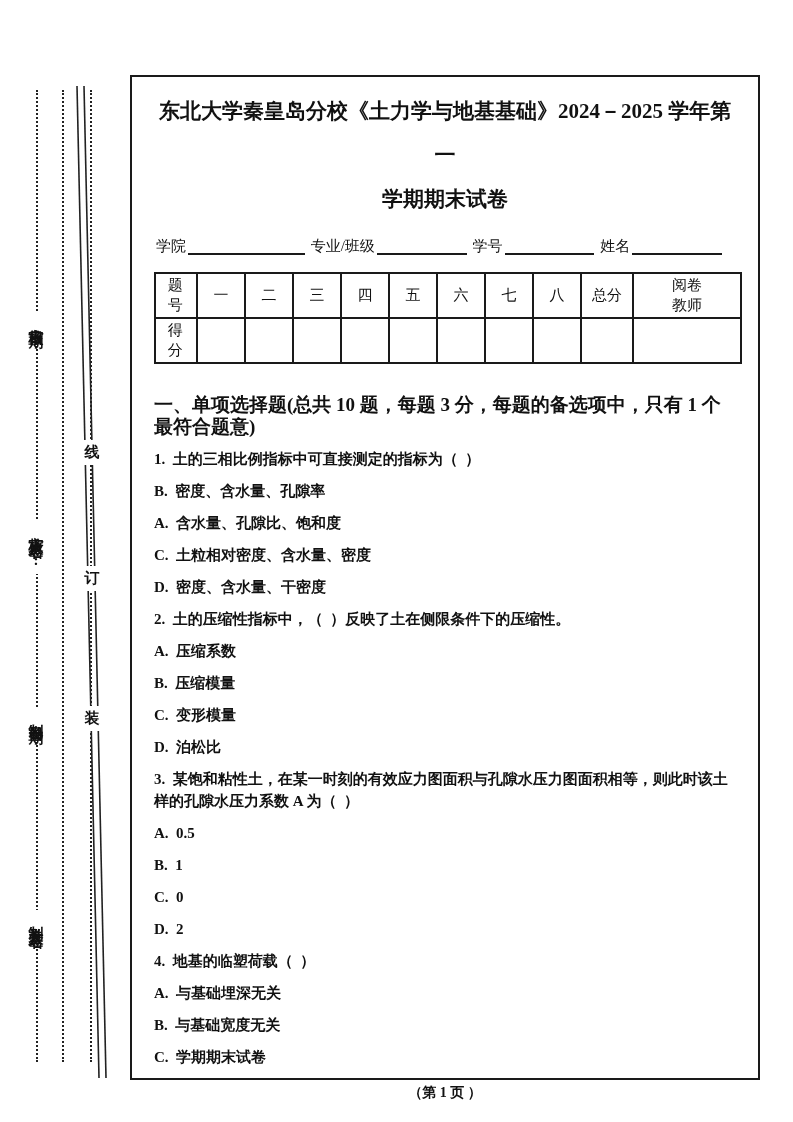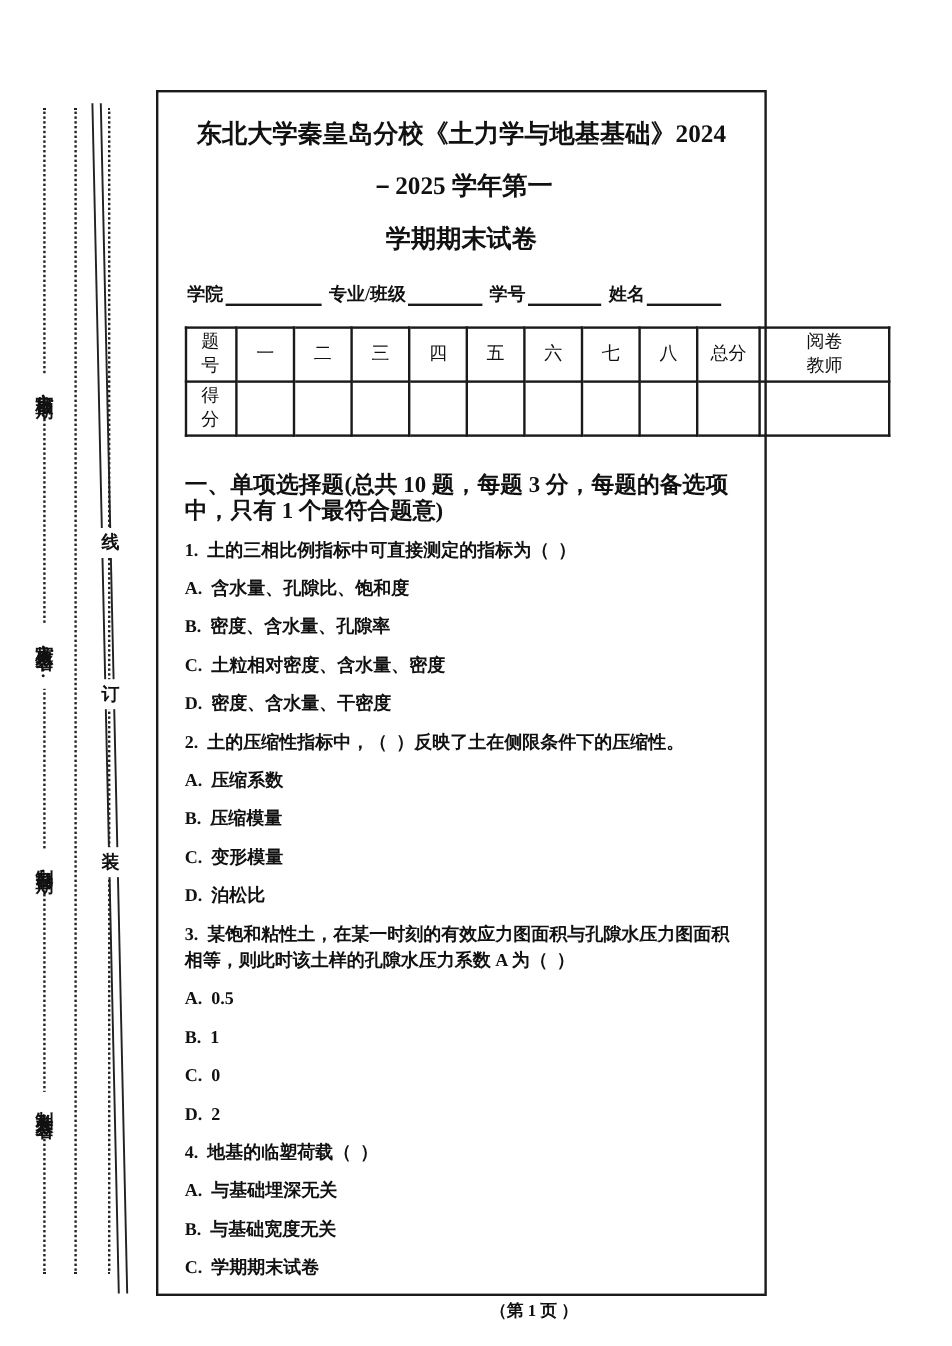--- a/index.html
+++ b/index.html
@@ -44,40 +44,40 @@
     background: #fff;
     padding: 3px 0;
     z-index: 3;
   }
   #slant-lines { position: absolute; left: 0; top: 0; z-index: 2; }
 
   
   .exam-box {
     position: absolute;
     left: 130px; top: 75px;
-    width: 509px; height: 1005px;
+    width: 630px; height: 1005px;
     border: 2px solid #1a1a1a;
     background: #fff;
     padding: 12px 22px 0 22px;
     z-index: 4;
   }
 
   .paper-title {
     text-align: center;
     font-size: 21px;
     font-weight: bold;
     line-height: 44px;
   }
 
   .info-row {
     display: flex;
-    align-items: center;
+    align-items: flex-end;
     margin: 14px 14px 0 2px;
     font-size: 15px;
-    font-weight: 700;
+    font-weight: 400;
     white-space: nowrap;
   }
   .info-row .blank {
     border-bottom: 2px solid #1a1a1a;
     height: 20px;
     flex-grow: 1;
     min-width: 60px;
     margin: 0 6px 1px 2px;
   }
   .info-row .blank:last-child { margin-right: 0; }
@@ -205,22 +205,22 @@
         <td></td>
         <td></td>
       </tr>
     </tbody>
   </table>
 
   <p class="section-title">一、单项选择题(总共 10 题，每题 3 分，每题的备选项中，只有 1 个最符合题意)</p>
 
   <div>
     <p class="line">1.  土的三相比例指标中可直接测定的指标为（  ）</p>
+    <p class="line">B.  密度、含水量、孔隙率</p>
     <p class="line">A.  含水量、孔隙比、饱和度</p>
-    <p class="line">B.  密度、含水量、孔隙率</p>
     <p class="line">C.  土粒相对密度、含水量、密度</p>
     <p class="line">D.  密度、含水量、干密度</p>
   </div>
 
   <div>
     <p class="line">2.  土的压缩性指标中，（  ）反映了土在侧限条件下的压缩性。</p>
     <p class="line">A.  压缩系数</p>
     <p class="line">B.  压缩模量</p>
     <p class="line">C.  变形模量</p>
     <p class="line">D.  泊松比</p>

